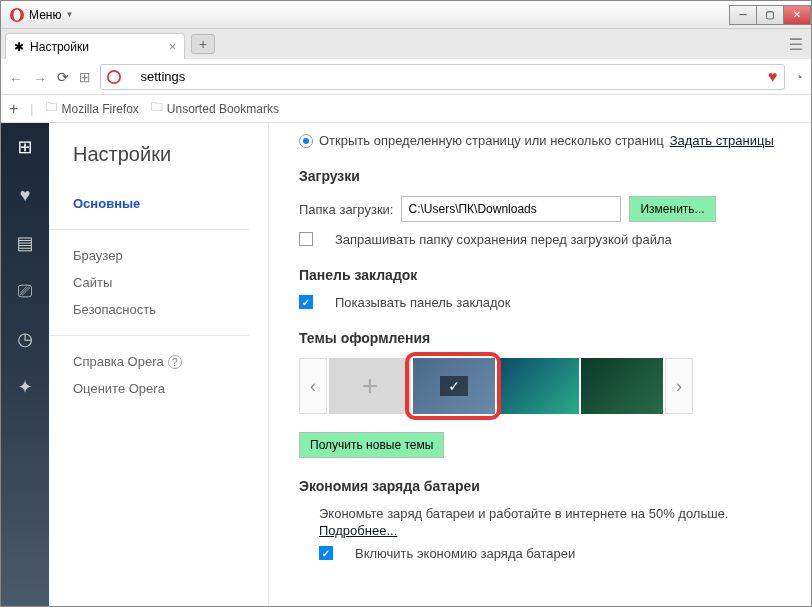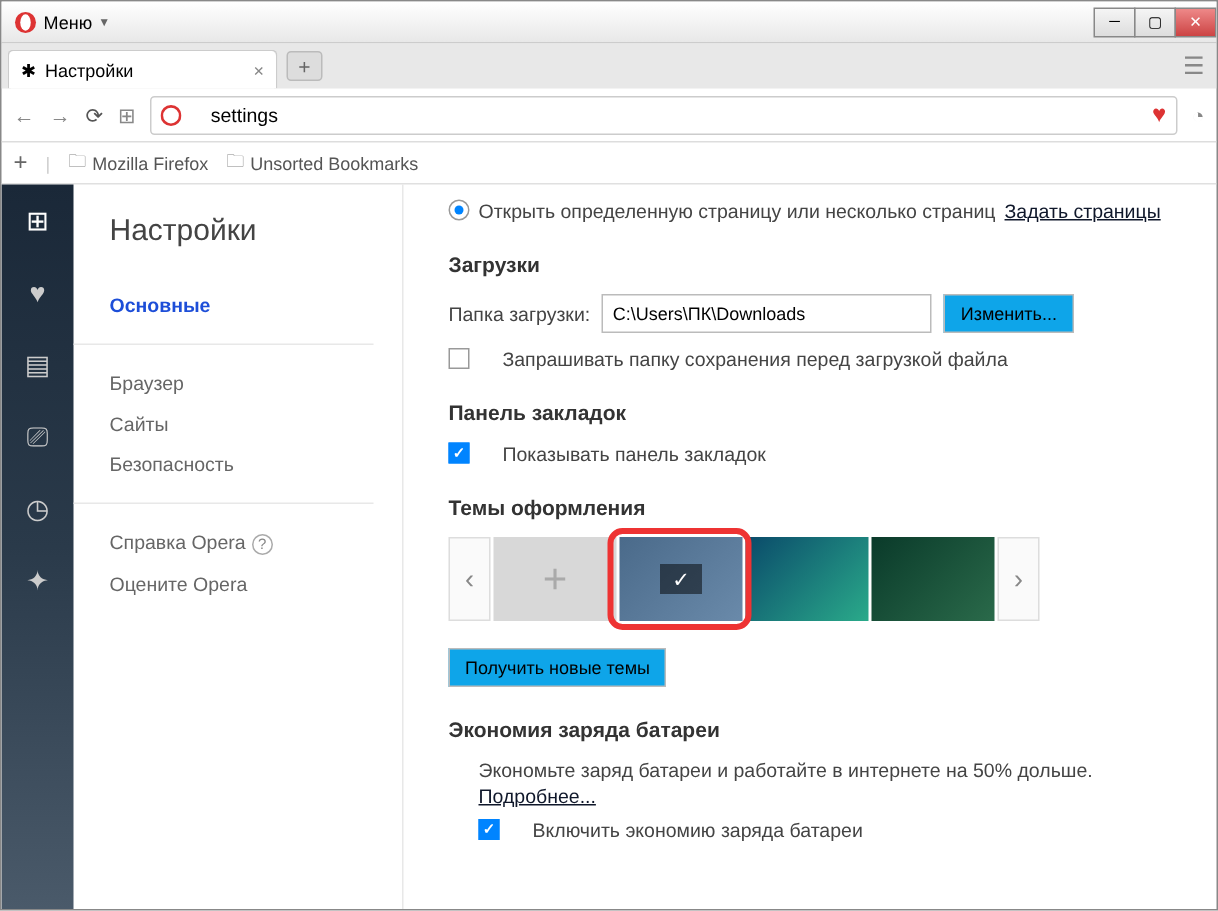--- a/index.html
+++ b/index.html
@@ -32,28 +32,28 @@
 .sidebar-dark { width: 48px; background: linear-gradient(180deg, #1a2838 0%, #2a3a4a 50%, #4a5a6a 100%); display: flex; flex-direction: column; align-items: center; padding-top: 12px; gap: 24px; }
 .sb-icon { color: #ccc; font-size: 18px; cursor: pointer; width: 24px; height: 24px; display: flex; align-items: center; justify-content: center; }
 .sb-icon.active { color: #fff; }
 .settings-nav { width: 220px; border-right: 1px solid #e8e8e8; padding: 20px 0 0 24px; }
 .settings-title { font-size: 20px; font-weight: 300; color: #444; margin-bottom: 24px; }
 .nav-item { font-size: 13px; color: #666; padding: 6px 0; cursor: pointer; }
 .nav-item.active { font-weight: 600; color: #1d4ed8; }
 .nav-divider { border-top: 1px solid #e8e8e8; margin: 12px 0 12px -24px; width: 200px; }
 .help-q { display: inline-block; width: 14px; height: 14px; border: 1px solid #aaa; border-radius: 50%; font-size: 10px; text-align: center; line-height: 13px; margin-left: 4px; color: #888; }
 .main-panel { flex: 1; padding: 10px 20px 20px 30px; overflow-y: auto; font-size: 13px; color: #444; }
-.radio-row { display: flex; gap: 6px; margin-bottom: 18px; }
+.radio-row { display: flex; align-items: center; gap: 6px; margin-bottom: 18px; }
 .radio { width: 14px; height: 14px; border-radius: 50%; border: 1px solid #999; display: inline-flex; align-items: center; justify-content: center; }
 .radio.checked::after { content: ""; width: 6px; height: 6px; background: #0084ff; border-radius: 50%; }
 .link { color: #0f172a; text-decoration: underline; cursor: pointer; }
 .section-h { font-size: 14px; font-weight: 600; color: #333; margin: 20px 0 12px 0; }
 .field-row { display: flex; align-items: center; gap: 8px; margin-bottom: 10px; }
 .text-input { border: 1px solid #bbb; padding: 4px 6px; font-size: 12px; width: 220px; height: 26px; }
-.btn { border: 1px solid #bbb; background: #0ea5e9; padding: 4px 10px; font-size: 12px; cursor: pointer; height: 26px; }
+.btn { border: 1px solid #bbb; background: #86efac; padding: 4px 10px; font-size: 12px; cursor: pointer; height: 26px; }
 .checkbox-row { display: flex; align-items: flex-start; gap: 22px; margin-bottom: 8px; }
 .cb { width: 14px; height: 14px; border: 1px solid #999; display: inline-flex; align-items: center; justify-content: center; background: #fff; }
 .cb.checked { background: #0084ff; border-color: #0084ff; }
 .cb.checked::after { content: "✓"; color: #fff; font-size: 10px; font-weight: bold; }
 .themes-row { display: flex; align-items: center; gap: 2px; margin: 12px 0; }
 .theme-nav { width: 28px; height: 56px; border: 1px solid #ddd; background: #fafafa; display: flex; align-items: center; justify-content: center; font-size: 18px; color: #888; cursor: pointer; }
 .theme-add { width: 82px; height: 56px; background: #d8d8d8; display: flex; align-items: center; justify-content: center; color: #aaa; font-size: 28px; cursor: pointer; }
 .theme-thumb { width: 82px; height: 56px; background: linear-gradient(135deg, #4a6a8a, #6a8aaa); cursor: pointer; position: relative; }
 .theme-thumb.t2 { background: linear-gradient(135deg, #0a4a6a, #2aaa8a); }
 .theme-thumb.t3 { background: linear-gradient(135deg, #0a3a2a, #2a6a4a); }

